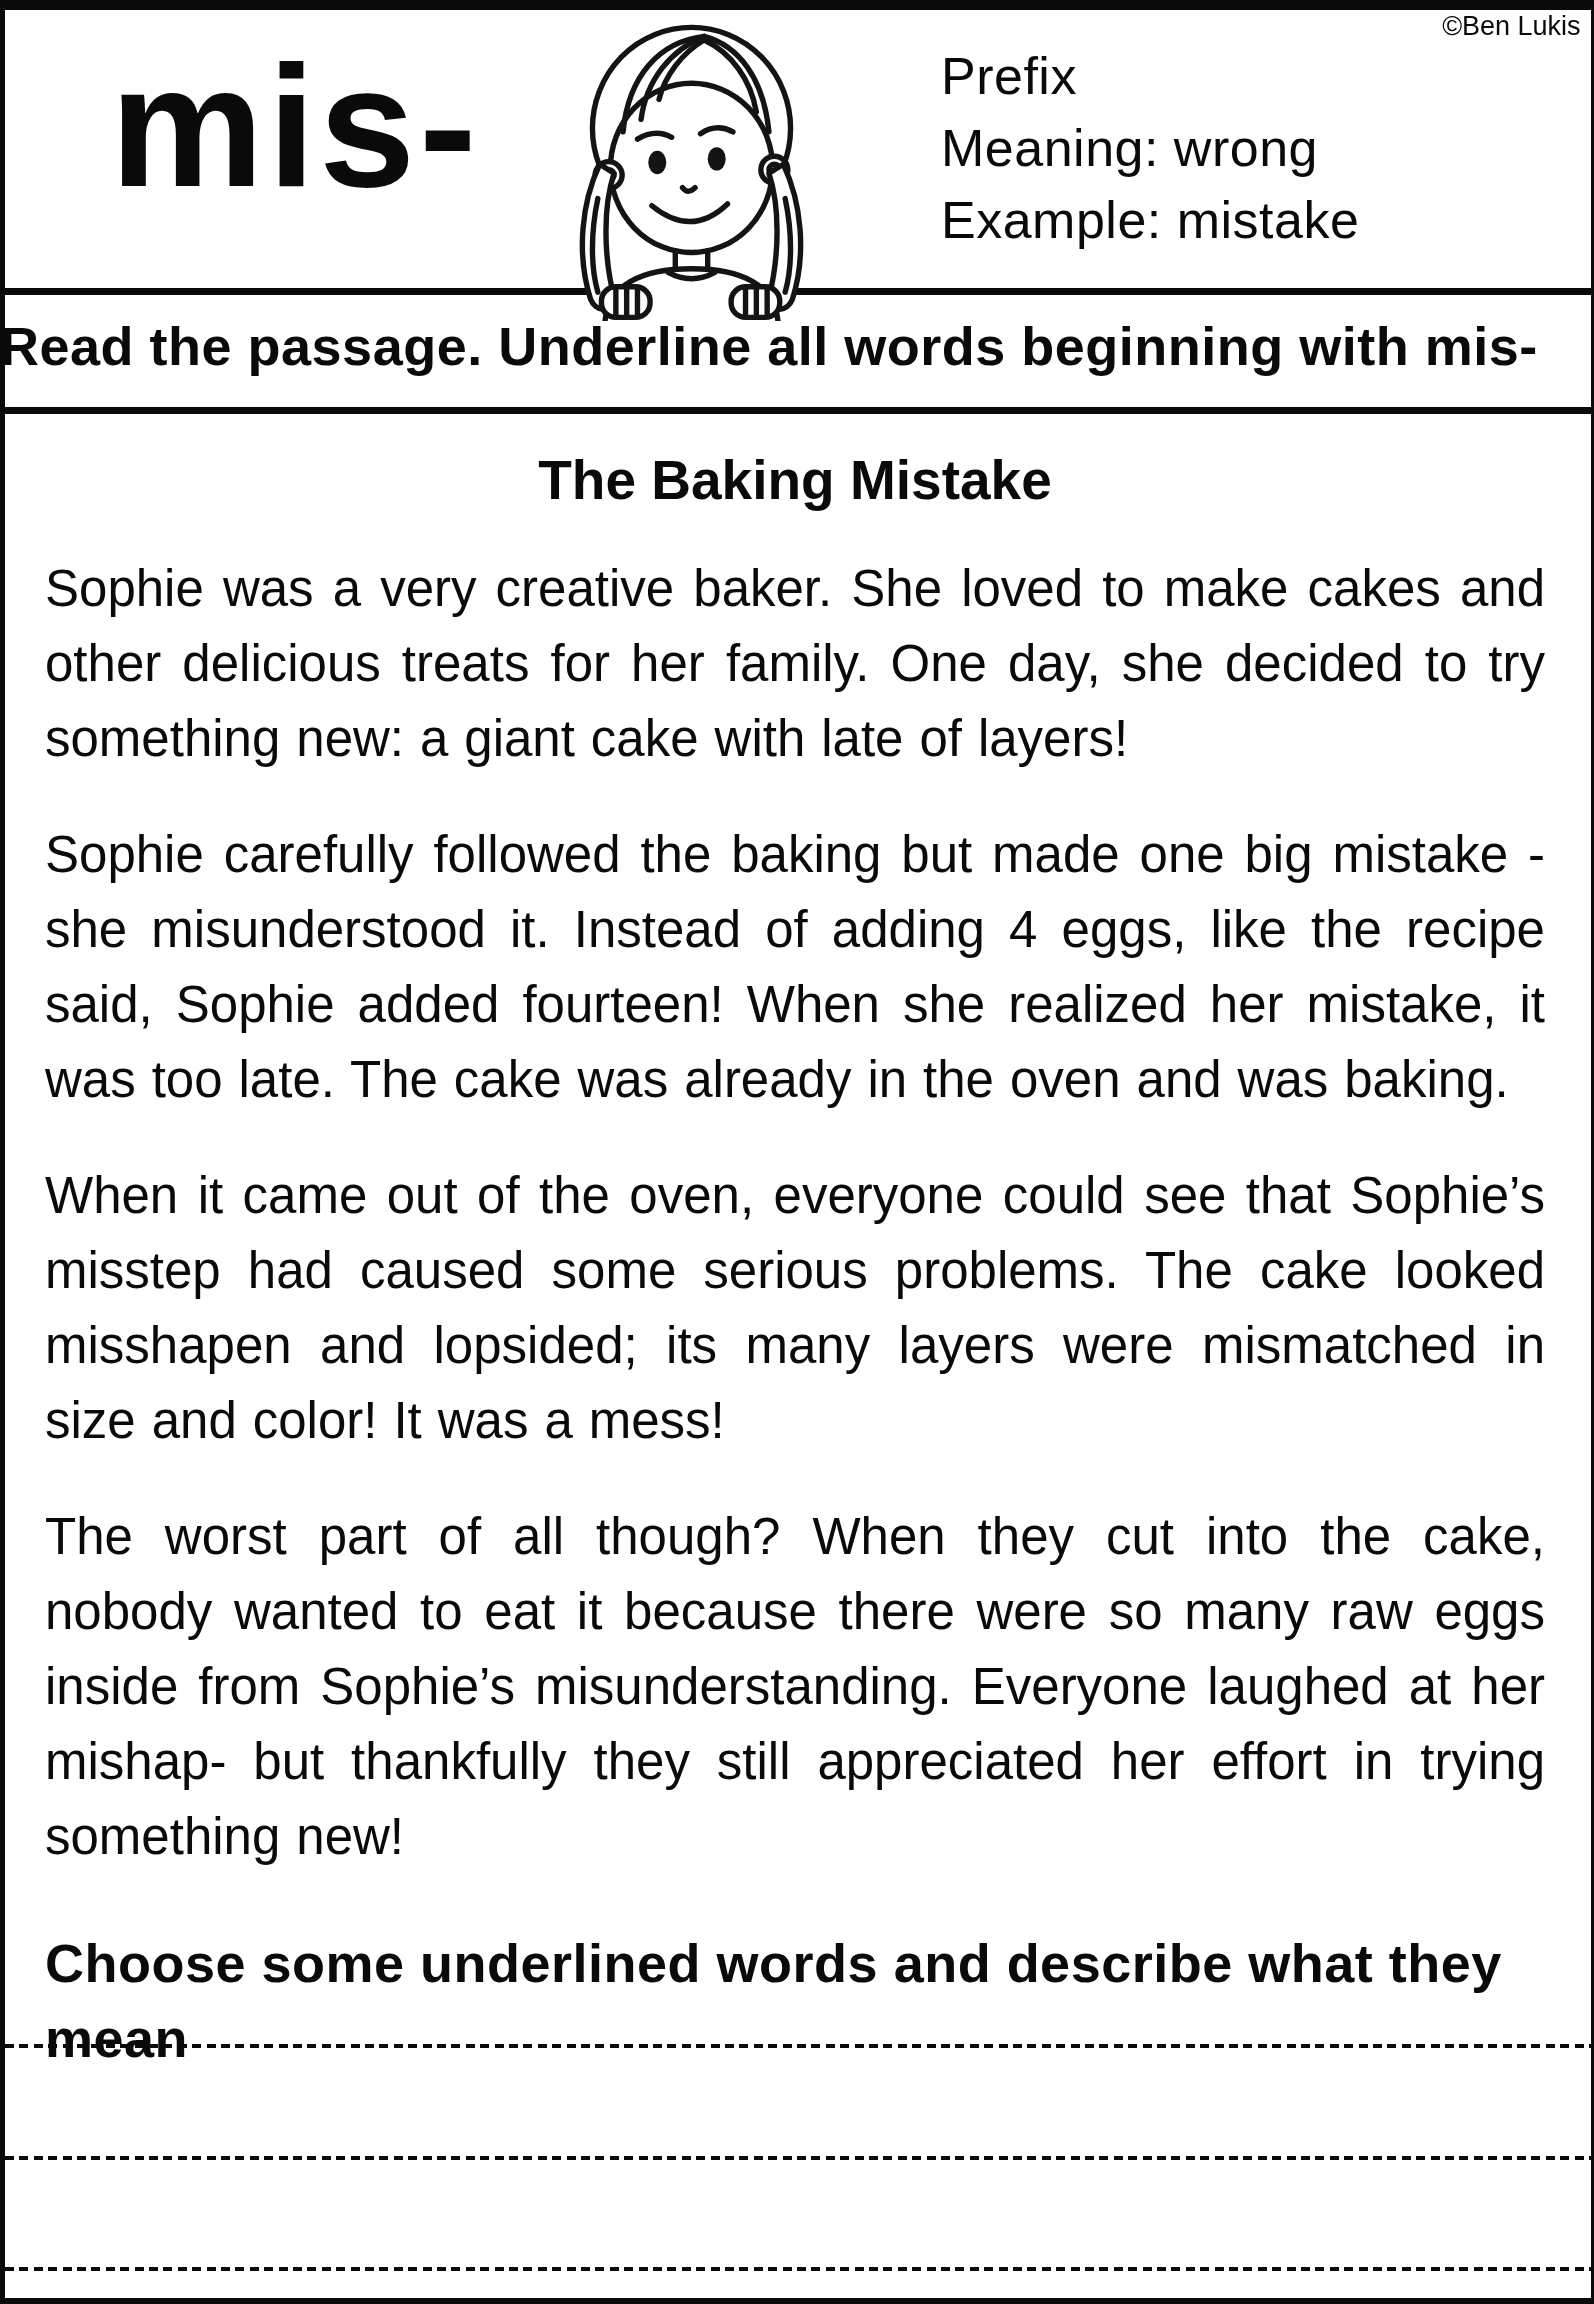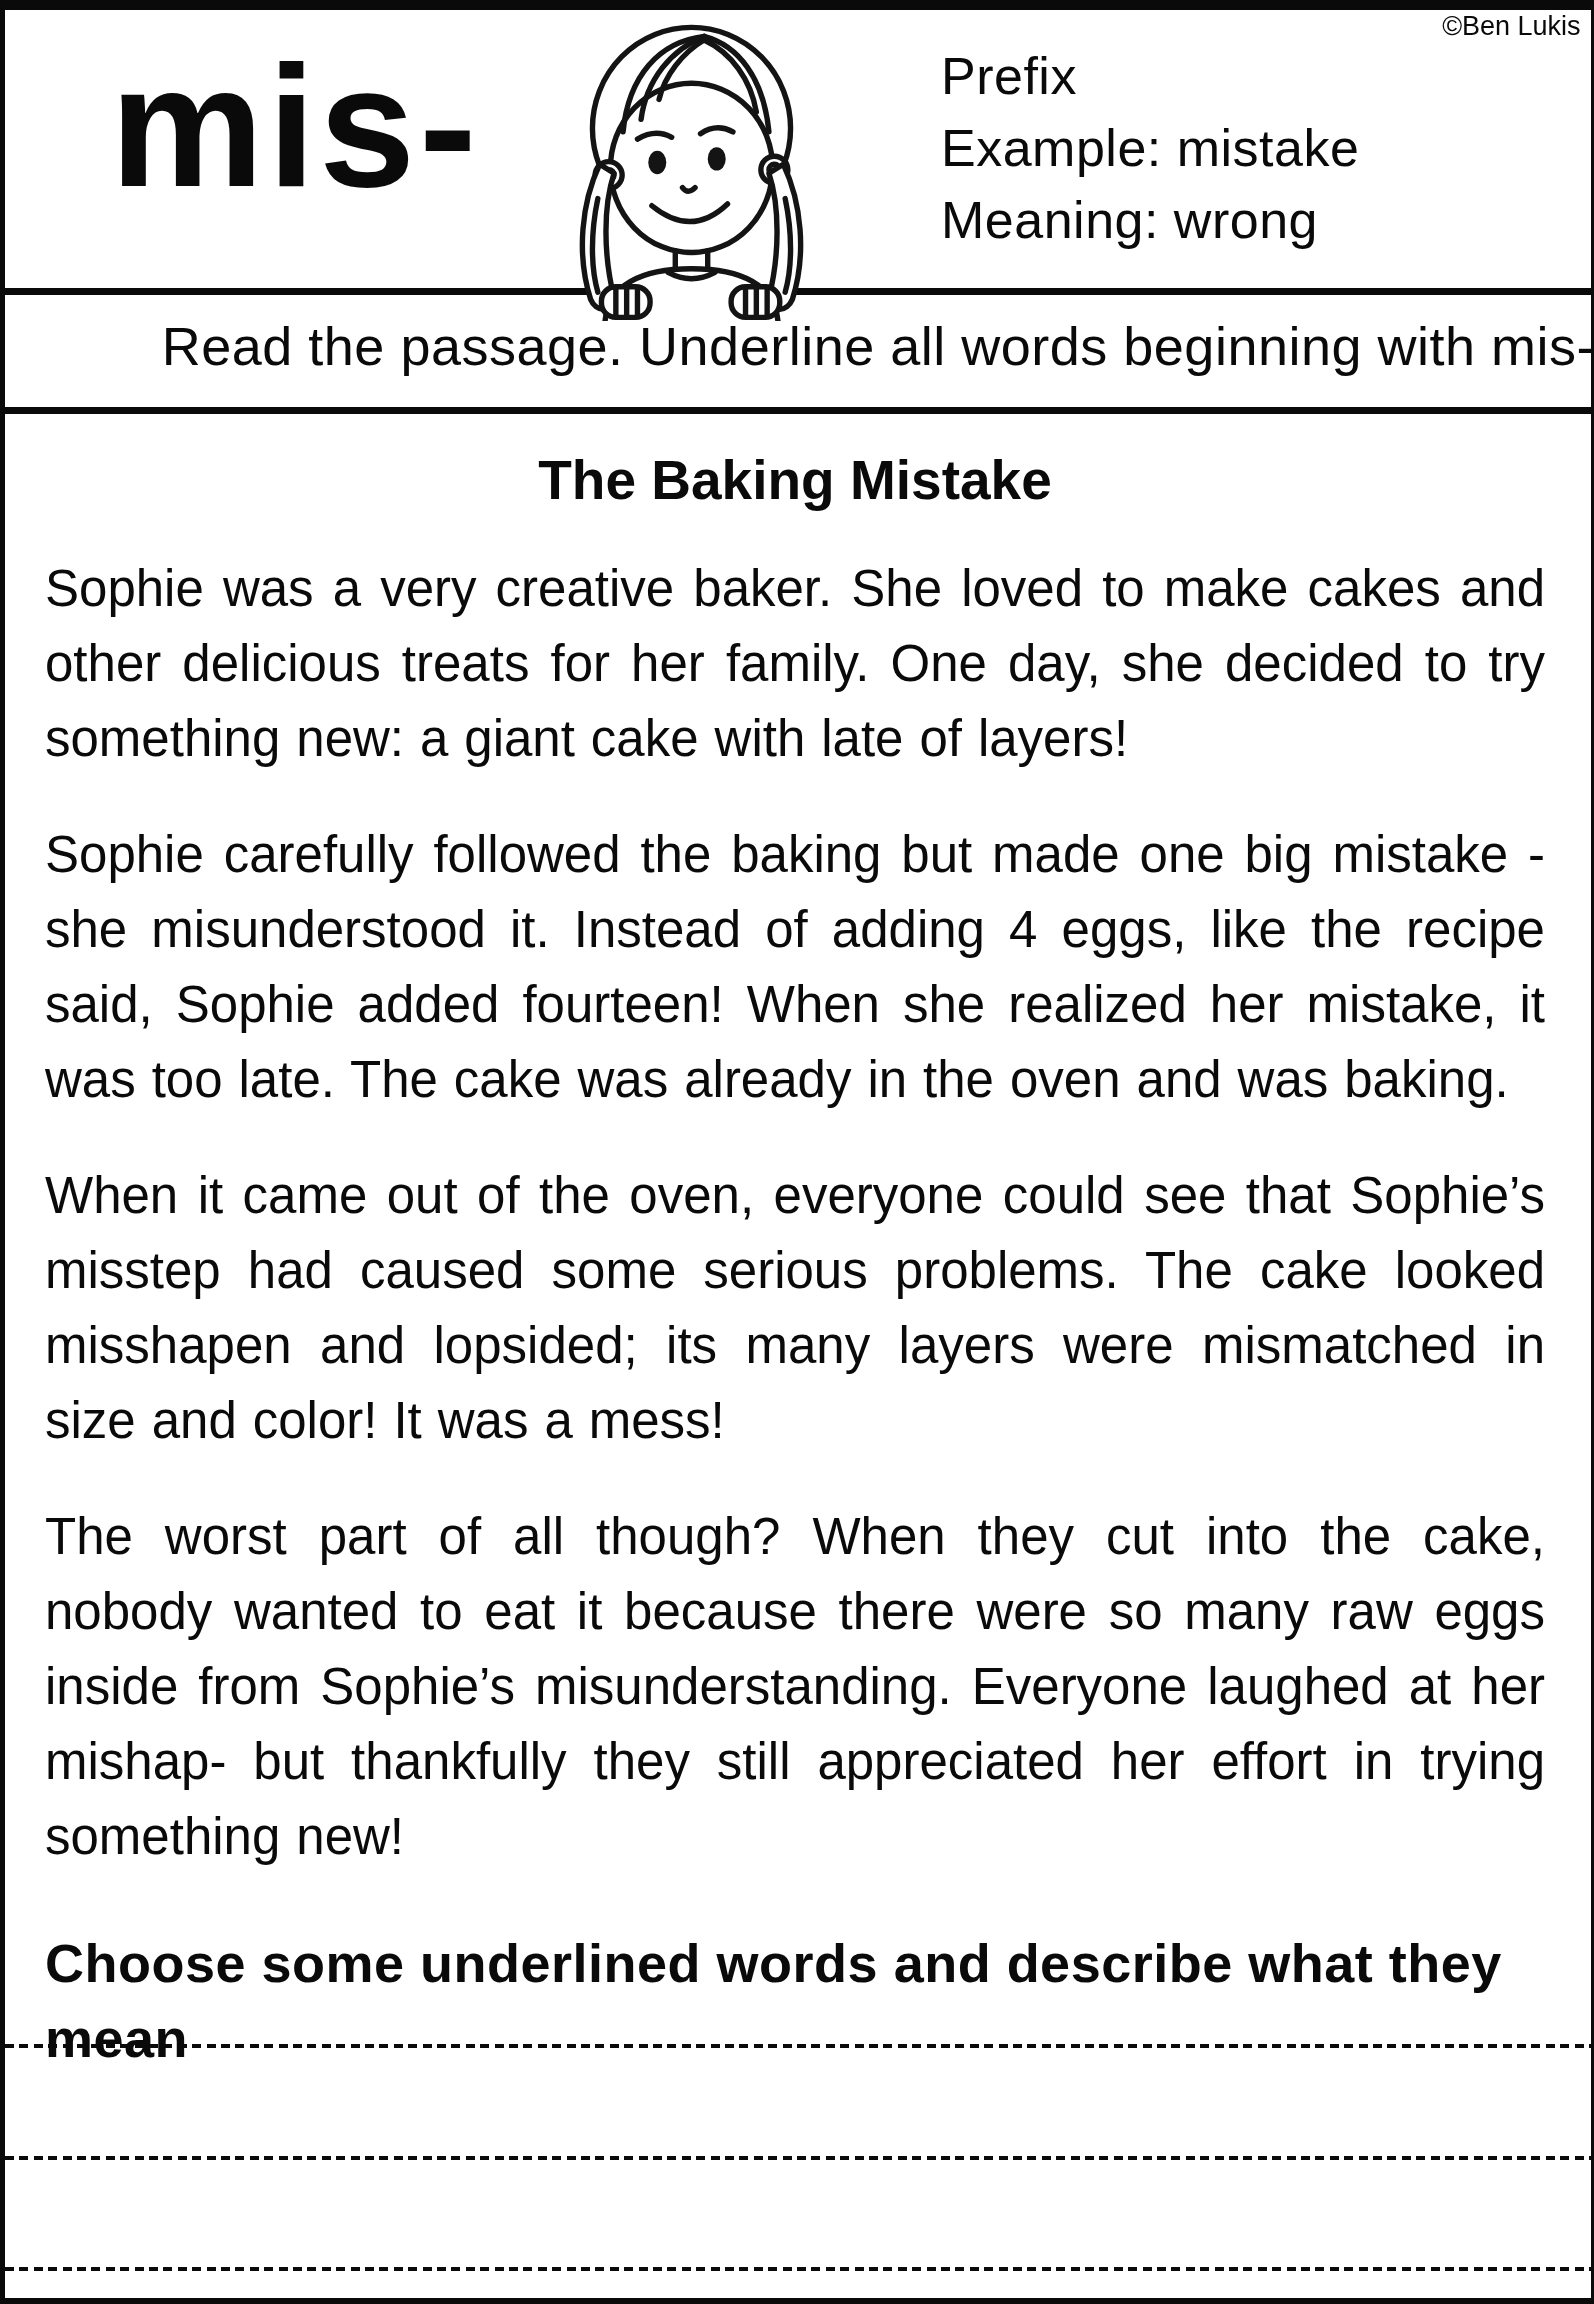--- a/index.html
+++ b/index.html
@@ -37,22 +37,22 @@
   .info {
     position:absolute; left:941px; top:40px;
     font-size:52px; line-height:72px; font-weight:400;
     letter-spacing:0.5px;
   }
   .rule { position:absolute; left:0; right:0; height:7.2px; background:#0a0a0a; z-index:2; }
   .rule1 { top:288px; }
   .rule2 { top:407px; }
   .banner {
     position:absolute; left:0; right:0; top:315px;
-    text-align:right;
-    font-size:54px; font-weight:400; letter-spacing:0.5px;
+    text-align:left;
+    font-size:54px; font-weight:700; letter-spacing:0.5px;
     z-index:1;
   }
   .passage {
     position:absolute; left:45px; right:50px; top:443px;
     font-size:51px; line-height:75px;
   }
   .title {
     text-align:center; font-size:55px; font-weight:700;
     margin-bottom:33px;
   }
@@ -128,22 +128,22 @@
     <rect class="fill" x="200" y="304" width="54" height="34" rx="16"></rect>
     <line x1="216" y1="306" x2="216" y2="336"></line>
     <line x1="228" y1="306" x2="228" y2="338"></line>
     <line x1="240" y1="306" x2="240" y2="336"></line>
   </svg>
 
   <div class="credit">©Ben Lukis</div>
 
   <div class="info">
     <div>Prefix</div>
+    <div>Meaning: wrong</div>
     <div>Example: mistake</div>
-    <div>Meaning: wrong</div>
   </div>
 
   <div class="rule rule1"></div>
   <div class="banner">Read the passage. Underline all words beginning with mis-</div>
   <div class="rule rule2"></div>
 
   <div class="passage">
     <div class="title">The Baking Mistake</div>
     <div id="paragraphs">
         <div class="para">

